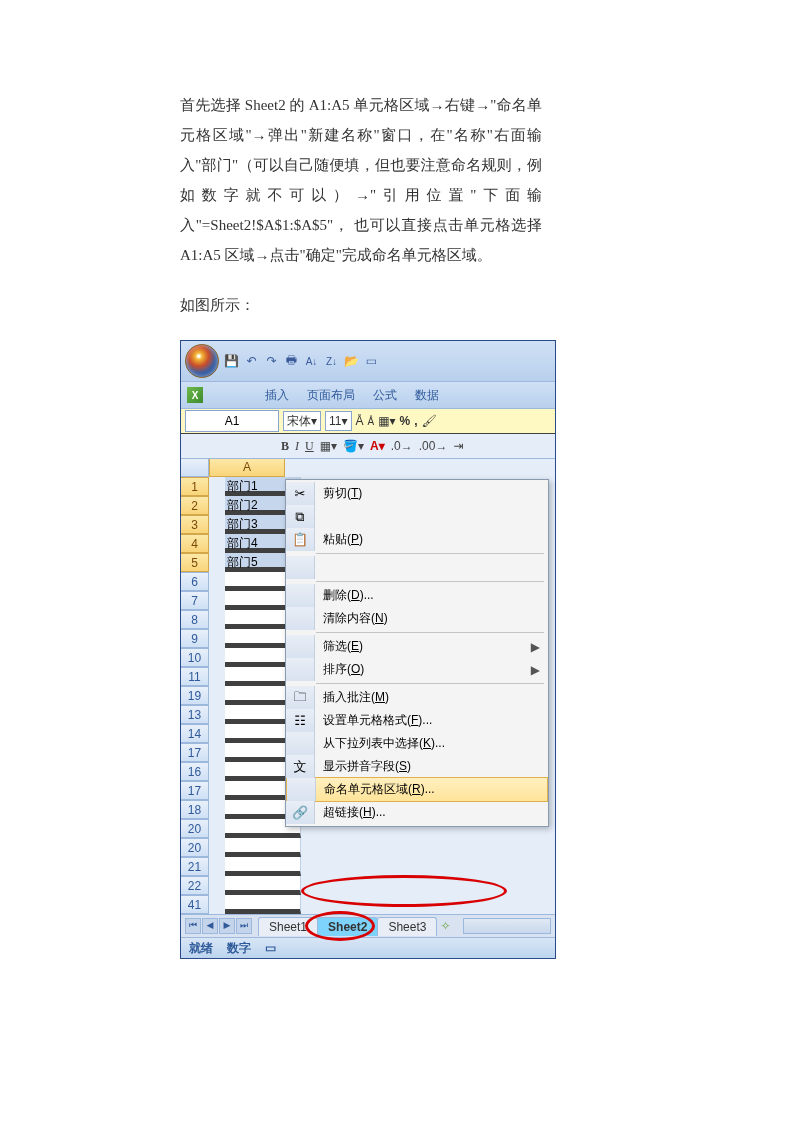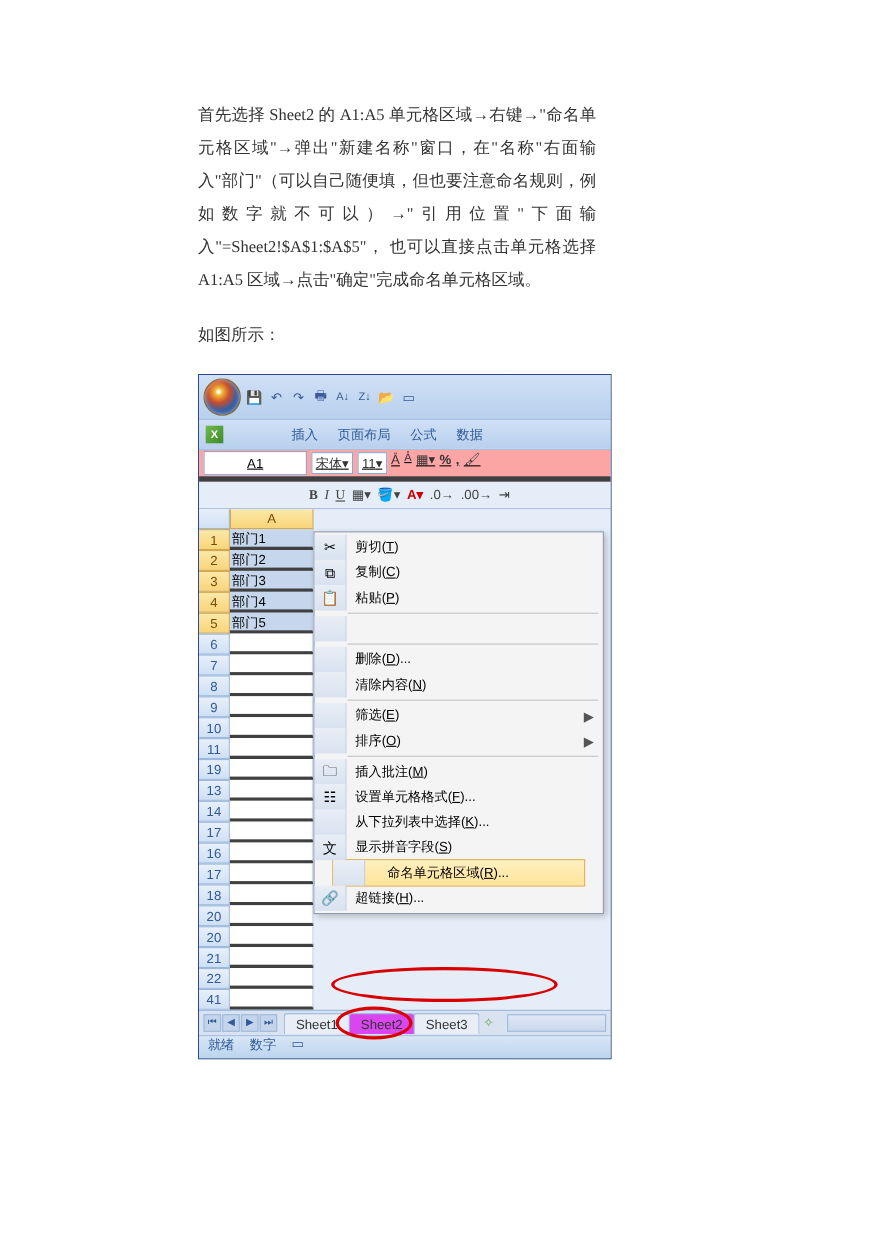--- a/index.html
+++ b/index.html
@@ -81,38 +81,37 @@
   }
   .tab-active {
     color: #d86a1a;
     margin-top: 46px;
   }
 
   
   .fmt-bar {
     display: flex;
     align-items: center;
-    background: #fca5a5;
-    border-bottom: 5px solid #404040;
+    background: #fef9c3;
+    border-bottom: 1px solid #404040;
     height: 24px;
-    text-decoration: underline;
   }
   .name-box {
     width: 92px;
     height: 20px;
     margin: 2px 4px;
     background: #fff;
     border: 1px solid #8aa6d0;
     text-align: center;
     line-height: 20px;
     font-family: Arial;
   }
   .fmt-controls {
     display: flex;
-    align-items: flex-start;
+    align-items: center;
     gap: 4px;
     font-family: Arial;
     color:#333;
   }
   .fmt-select {
     height: 18px;
     border: 1px solid #8aa6d0;
     background: #fff;
     font-size: 12px;
     padding: 0 3px;
@@ -194,25 +193,26 @@
   .cells {
     position: relative;
   }
   .cell-row {
     display: flex;
   }
   .cell {
     width: 76px;
     height: 19px;
     border-right: 1px solid #c0d0e6;
-    border-bottom: 3px solid #404040;
+    border-bottom: 5px solid #404040;
     box-sizing: border-box;
     background: #fff;
     padding-left: 2px;
     line-height: 18px;
+    margin-left: 16px;
   }
   .cell.sel {
     background: #c6d6ec;
   }
   .cell.colA { }
 
   
   .ctx-menu {
     position: absolute;
     left: 104px;
@@ -244,22 +244,21 @@
   }
   .ctx-label { flex: 1; }
   .ctx-sep {
     height: 1px;
     background: #c4c4c4;
     margin: 2px 4px 2px 30px;
   }
   .ctx-item.hl {
     background: linear-gradient(#fff0c0, #ffe49a);
     border: 1px solid #e0b050;
-    margin: -1px 16px;
-    gap: 12px;
+    margin: -1px 0;
   }
   .ctx-item .arrow {
     color: #555;
   }
 
   
   .ellipse {
     position: absolute;
     border: 3px solid #d80000;
     border-radius: 50%;
@@ -300,41 +299,42 @@
     border-top-left-radius: 3px;
     border-top-right-radius: 3px;
     padding: 0 10px;
     height: 18px;
     line-height: 18px;
     font-family: Arial;
     color: #333;
     margin-right: -1px;
   }
   .sheet-tab.active {
-    background: #d946ef;
-    font-weight: normal;
+    background: #7dd3fc;
+    font-weight: bold;
   }
   .sheet-scroll {
     flex: 1;
     height: 14px;
     background: linear-gradient(#e0e8f4,#c8d8ec);
     border: 1px solid #9db8dd;
     margin-left: 12px;
   }
 
   
   .status-bar {
     height: 20px;
     background: linear-gradient(#d8e6f6,#bcd4ee);
     display: flex;
-    align-items: flex-start;
+    align-items: center;
     gap: 14px;
     padding: 0 8px;
     color:#305a9a;
     border-top:1px solid #9db8dd;
+    font-weight:bold;
   }
 
   .underline { text-decoration: underline; }
 </style>
 </head>
 <body>
 
 <div class="page">
   <div class="para">首先选择 Sheet2 的 A1:A5 单元格区域→右键→"命名单元格区域"→弹出"新建名称"窗口，在"名称"右面输入"部门"（可以自己随便填，但也要注意命名规则，例如数字就不可以）→"引用位置"下面输入"=Sheet2!$A$1:$A$5"， 也可以直接点击单元格选择 A1:A5 区域→点击"确定"完成命名单元格区域。</div>
   <div class="para">如图所示：</div>
@@ -493,21 +493,20 @@
           </div>
       </div>
 
       <div class="ctx-menu" id="ctx-menu">
           <div class="ctx-item">
             <div class="ctx-icon-col">✂</div>
             <div class="ctx-label">剪切(<span class="underline">T</span>)</div>
           </div>
           <div class="ctx-item">
             <div class="ctx-icon-col">⧉</div>
-            <div class="ctx-label">复制(<span class="underline">C</span>)</div>
           </div>
           <div class="ctx-item">
             <div class="ctx-icon-col">📋</div>
             <div class="ctx-label">粘贴(<span class="underline">P</span>)</div>
           </div>
           <div class="ctx-sep"></div>
           <div class="ctx-item">
             <div class="ctx-icon-col"></div>
           </div>
           <div class="ctx-sep"></div>

